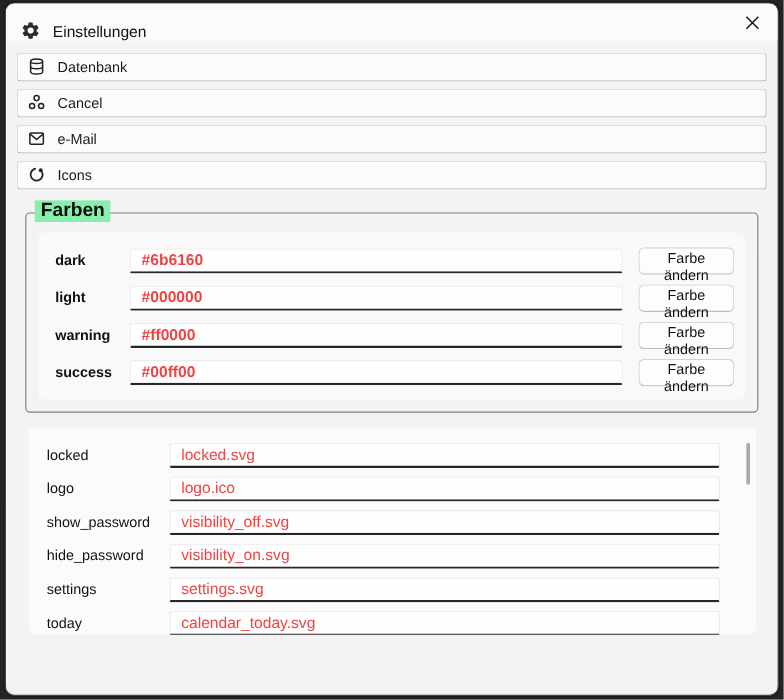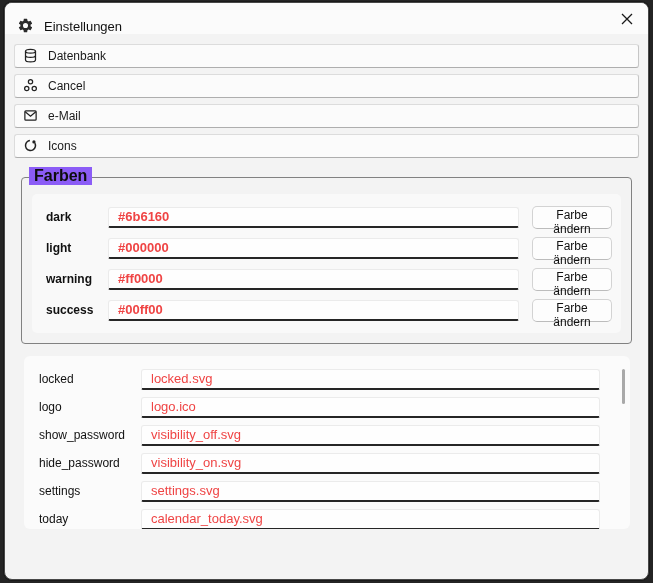--- a/index.html
+++ b/index.html
@@ -28,21 +28,21 @@
     border-radius:3px;display:flex;align-items:center;gap:9px;padding:0 8px;
     font-size:12px;color:#1a1a1a;cursor:pointer;
   }
   .section-bar .s-icon{width:16px;height:16px;display:flex;}
   
   .fieldset{
     margin:19px 16px 0 16px;border:1px solid #818181;border-radius:4px;
     position:relative;padding:16px 10px 10px 10px;
   }
   .legend{
-    position:absolute;top:-11px;left:7px;background:#8b5cf6;padding:0 5px;
+    position:absolute;top:-11px;left:7px;background:#86efac;padding:0 5px;
     font-weight:bold;font-size:16px;color:#0d0d0d;
   }
   .inner-panel{background:#f9f9f9;border-radius:5px;padding:12px 9px;}
   .f-row{display:flex;align-items:center;height:22px;margin-bottom:9px;}
   .f-row:last-child{margin-bottom:0;}
   .f-label{width:62px;font-weight:bold;font-size:12px;color:#111;padding-left:5px;flex:none;}
   .hex-input,.icon-input{
     flex:1;height:18px;background:#fefefe;
     border:1px solid #ebebeb;border-bottom:2px solid #262626;
     border-radius:3px 3px 2px 2px;font-size:13px;color:#ef4444;

